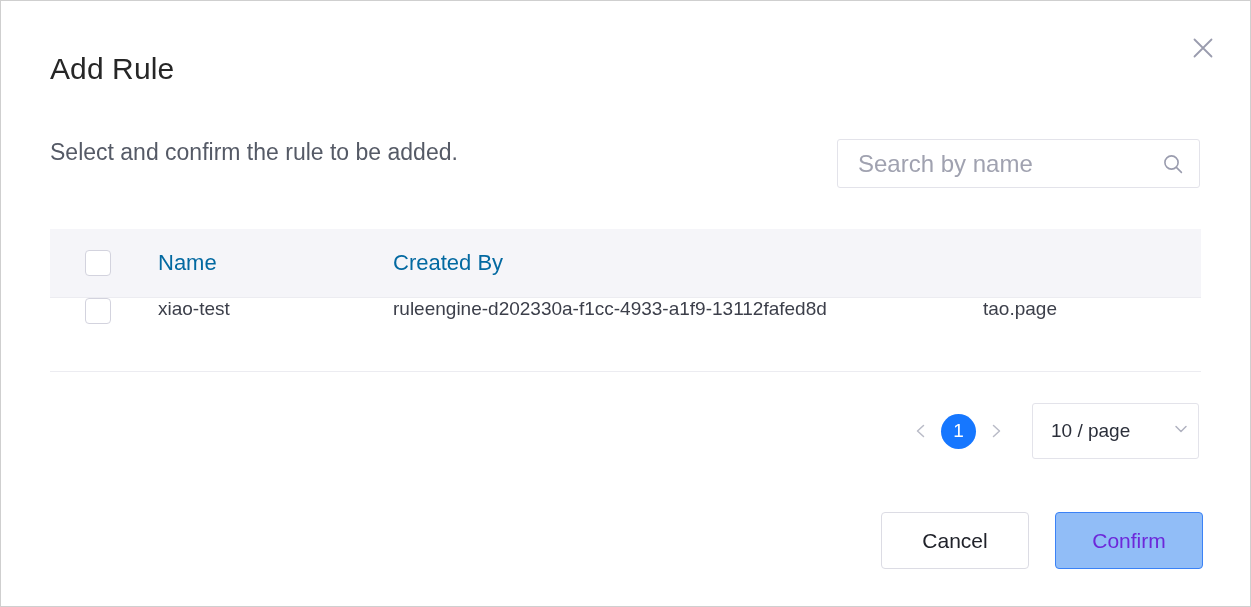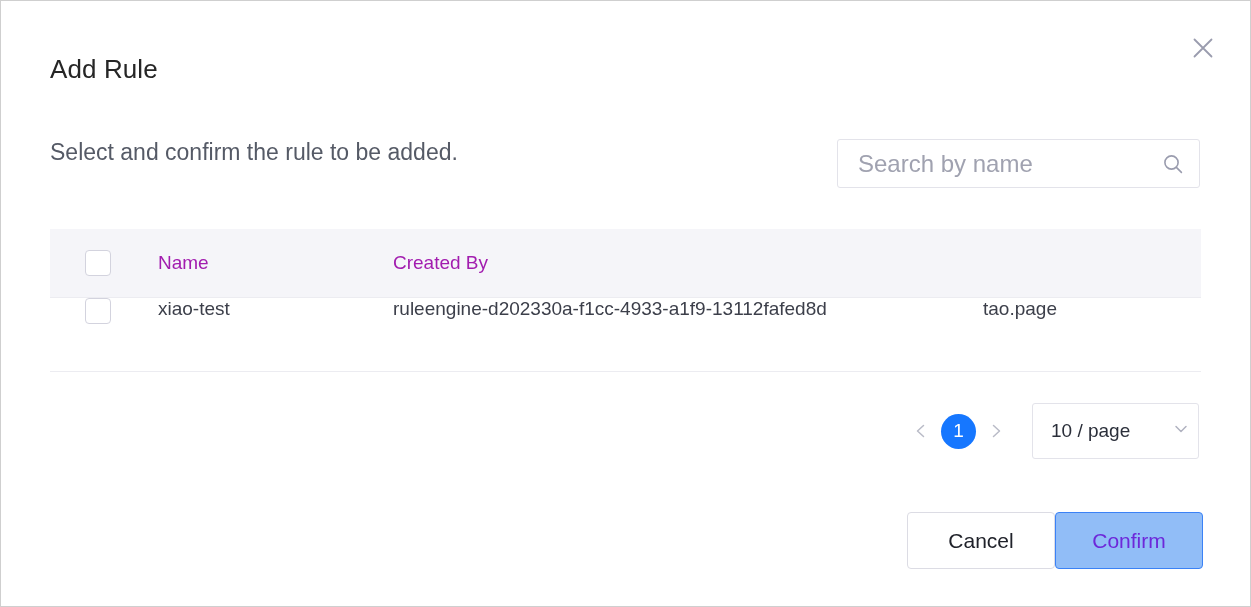--- a/index.html
+++ b/index.html
@@ -41,21 +41,21 @@
     justify-content: center;
     cursor: pointer;
   }
   .close-btn svg { display: block; }
 
   
   .dialog-title {
     position: absolute;
     left: 49px;
     top: 48px;
-    font-size: 26px;
+    font-size: 30px;
     line-height: 40px;
     color: #262626;
     font-weight: 400;
     letter-spacing: 0.1px;
   }
 
   
   .dialog-subtitle {
     position: absolute;
     left: 49px;
@@ -131,22 +131,22 @@
     display: flex;
     align-items: center;
     padding-left: 35px;
     box-sizing: border-box;
   }
   .col-name { flex: 0 0 235px; }
   .col-id   { flex: 0 0 590px; }
   .col-by   { flex: 1 1 auto; }
 
   .th-text {
-    font-size: 19px;
-    color: #a21caf;
+    font-size: 22px;
+    color: #0369a1;
     font-weight: 400;
   }
   .td-text {
     font-size: 19px;
     color: #3c3f4a;
     font-weight: 400;
     white-space: nowrap;
   }
 
   .checkbox {
@@ -207,20 +207,21 @@
     font-size: 19px;
     color: #2b2f3a;
   }
 
   
   .footer {
     position: absolute;
     right: 47px;
     top: 511px;
     display: flex;
+    gap: 26px;
   }
   .btn {
     height: 57px;
     min-width: 148px;
     padding: 0 24px;
     box-sizing: border-box;
     border-radius: 4px;
     font-family: "Liberation Sans", sans-serif;
     font-size: 21px;
     display: flex;

